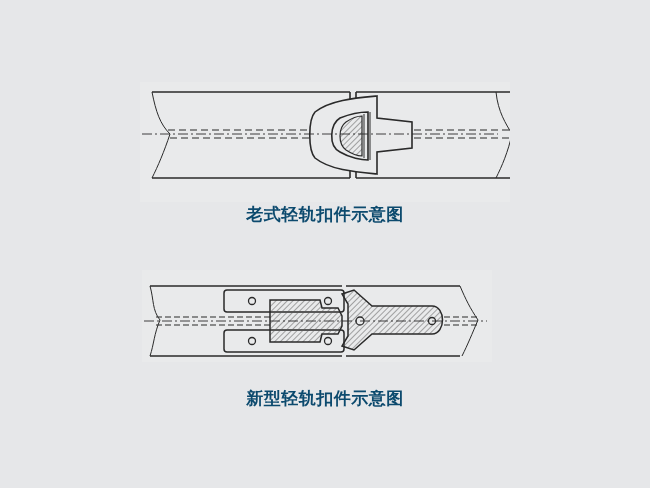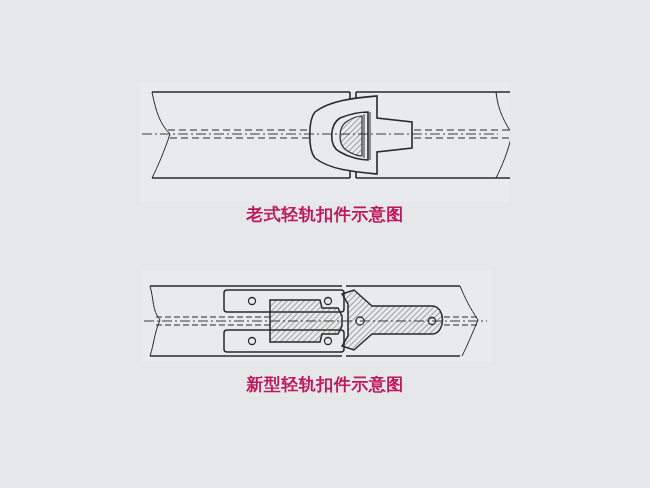--- a/index.html
+++ b/index.html
@@ -15,21 +15,21 @@
       background: #e9eaeb;
     }
     .panel svg { display: block; }
     .caption {
       position: absolute;
       left: 0; width: 650px;
       text-align: center;
       font-family: "DejaVu Sans", sans-serif;
       font-weight: bold;
       font-size: 17px;
-      color: #be185d;
+      color: #0c4a6e;
       letter-spacing: 0.5px;
     }
   </style>
 </head>
 <body>
 
 <div class="panel" style="left:140px; top:82px; width:370px; height:120px;">
   <svg width="370" height="120" viewBox="0 0 370 120">
     <defs>
       <pattern id="hatchA" patternUnits="userSpaceOnUse" width="4" height="4" patternTransform="rotate(45)">
@@ -105,13 +105,13 @@
 
     <g stroke="#2a2a2a" fill="none">
       <line x1="2" y1="51" x2="345" y2="51" stroke-width="0.9" stroke-dasharray="10 3 2 3"></line>
       <line x1="14" y1="47" x2="128" y2="47" stroke-width="1.2" stroke-dasharray="6 3"></line>
       <line x1="14" y1="55" x2="128" y2="55" stroke-width="1.2" stroke-dasharray="6 3"></line>
       <line x1="302" y1="47" x2="338" y2="47" stroke-width="1.2" stroke-dasharray="6 3"></line>
       <line x1="302" y1="55" x2="338" y2="55" stroke-width="1.2" stroke-dasharray="6 3"></line>
     </g>
   </svg>
 </div>
-<div class="caption" style="top:373px;">新型轻轨扣件示意图</div>
+<div class="caption" style="top:387px;">新型轻轨扣件示意图</div>
 
 </body></html>

